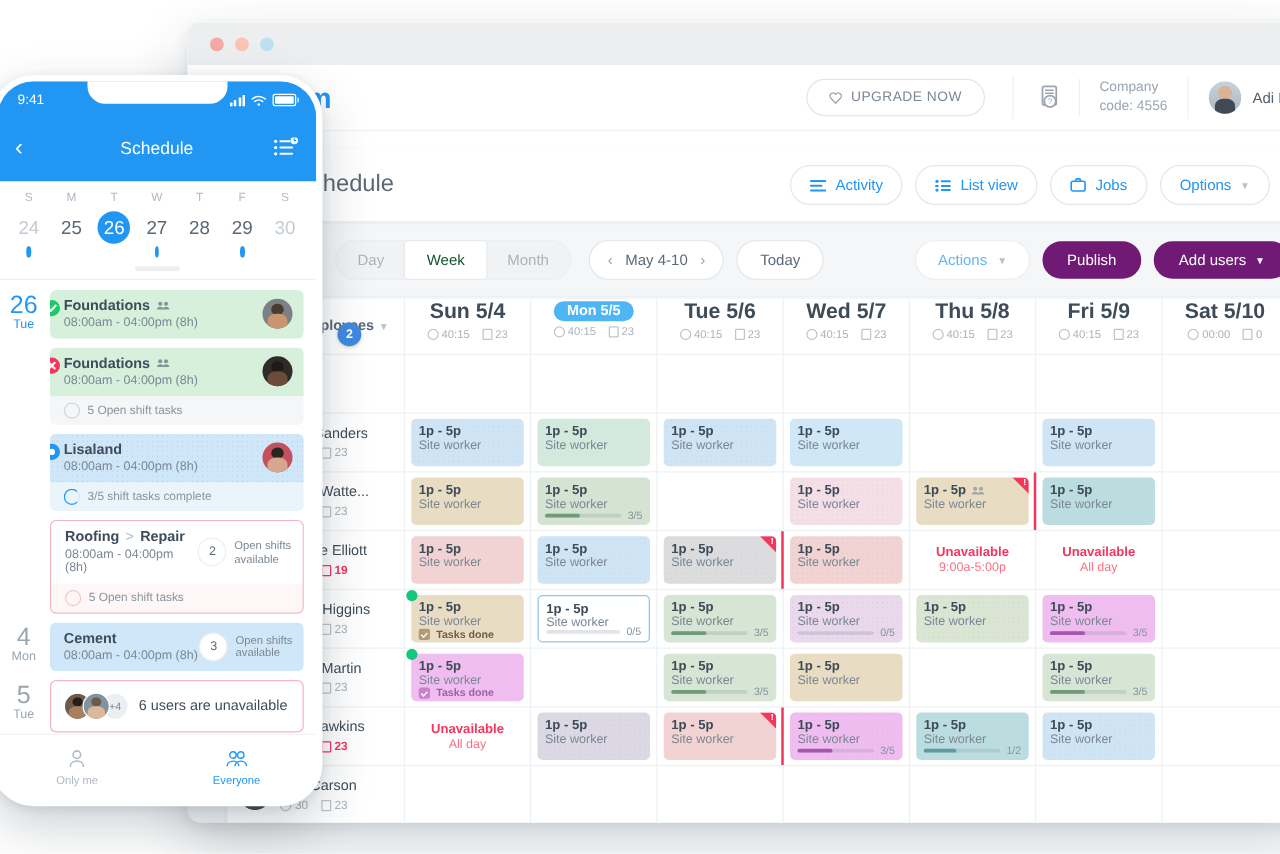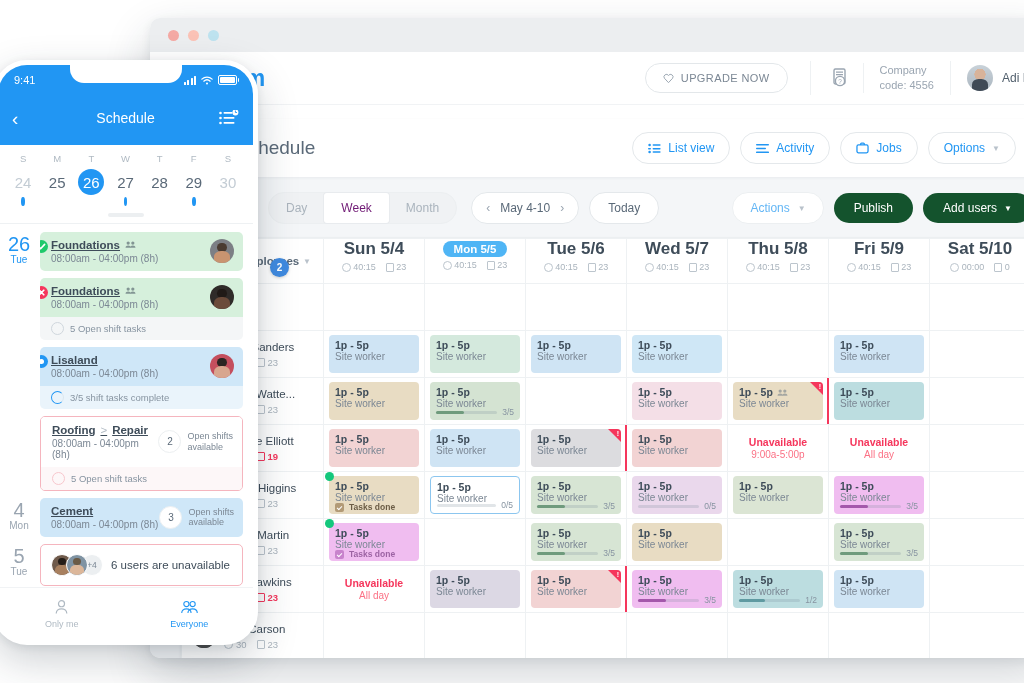--- a/index.html
+++ b/index.html
@@ -59,29 +59,29 @@
     border:1px solid #e4e8eb;font-size:12px;color:#2196f3;background:#fff;white-space:nowrap;
   }
   .caretgrey{color:#b9c2cb;font-size:8px;}
 
   
   #toolbar{margin:14px 18px 0 30px;display:flex;align-items:center;gap:10px;height:34px;}
   .circbtn{width:30px;height:30px;border-radius:50%;border:1px solid #e4e8eb;background:#fff;
     display:flex;align-items:center;justify-content:center;}
   #segwrap{display:flex;background:#f0f2f4;border-radius:16px;height:30px;align-items:center;padding:0;margin-left:4px;border:1px solid #eceff1;}
   .seg{font-size:12px;color:#aab4bd;padding:0 17px;height:30px;display:flex;align-items:center;}
-  .seg.active{background:#fff;color:#701a75;border-radius:3px;height:30px;box-shadow:0 0 0 1px #e8ebee;}
+  .seg.active{background:#fff;color:#14532d;border-radius:3px;height:30px;box-shadow:0 0 0 1px #e8ebee;}
   #datenav{display:flex;align-items:center;gap:10px;height:30px;padding:0 14px;border:1px solid #e4e8eb;border-radius:16px;background:#fff;margin-left:4px;}
   #datenav .arw{color:#9aa5b1;font-size:12px;}
   #datelbl{font-size:12px;color:#5a6978;}
   #todaybtn{height:30px;padding:0 18px;border:1px solid #e4e8eb;border-radius:16px;background:#fff;
     display:flex;align-items:center;font-size:12px;color:#5a6978;}
   #actionsbtn{margin-left:auto;height:30px;padding:0 17px;border:1px solid #eceff1;border-radius:16px;background:#fff;
     display:flex;align-items:center;gap:8px;font-size:12px;color:#63b6f5;}
-  .bluebtn{height:30px;padding:0 20px;border-radius:16px;background:#14532d;color:#fff;font-size:12px;
+  .bluebtn{height:30px;padding:0 20px;border-radius:16px;background:#701a75;color:#fff;font-size:12px;
     display:flex;align-items:center;gap:7px;border:none;}
 
   
   #gridcard{margin:12px 18px 0 30px;background:#fff;border-radius:6px;border:1px solid #eceff1;overflow:hidden;
     box-shadow:0 1px 3px rgba(31,45,61,.05);}
   table.sched{border-collapse:collapse;width:100%;table-layout:fixed;}
   table.sched td,table.sched th{border:1px solid #eef1f3;padding:0;vertical-align:top;}
   col.namecol{width:142px;}
   th.dayhead{height:44px;text-align:center;vertical-align:middle;font-weight:400;background:#fff;}
   .dayname{font-size:17px;color:#3e4c59;font-weight:700;}
@@ -180,21 +180,21 @@
   .agrow{display:flex;gap:6px;margin-bottom:7px;}
   .agdate{width:30px;flex:none;text-align:center;padding-top:2px;}
   .agdate .dn{font-size:20px;color:#2196f3;line-height:1;}
   .agdate .dw{font-size:10px;color:#2196f3;text-align:center;}
   .agdate.grey .dn{color:#9aa5b1;}
   .agdate.grey .dw{color:#9aa5b1;}
   .agcards{flex:1;display:flex;flex-direction:column;gap:7px;}
   .evt{border-radius:5px;overflow:hidden;position:relative;}
   .evt .main{padding:7px 9px 7px 11px;position:relative;display:flex;align-items:center;}
   .evt .txt{flex:1;}
-  .evt .ti{font-size:11.5px;font-weight:700;color:#3e4c59;display:flex;align-items:center;gap:5px;text-decoration:underline;}
+  .evt .ti{font-size:11.5px;font-weight:700;color:#3e4c59;display:flex;align-items:center;gap:5px;}
   .evt .sub{font-size:10px;color:#7b8794;margin-top:2px;}
   .evt .foot{padding:5px 9px 5px 11px;display:flex;align-items:center;gap:6px;font-size:9.5px;color:#8794a1;}
   .evt .stat{position:absolute;left:-5px;top:8px;width:13px;height:13px;border-radius:50%;display:flex;align-items:center;justify-content:center;color:#fff;font-size:8px;font-weight:700;z-index:2;}
   .evt .pic{width:24px;height:24px;border-radius:50%;flex:none;overflow:hidden;position:relative;background:#c4ccd3;}
   .evt .pic i{position:absolute;left:16%;top:52%;width:68%;height:56%;border-radius:42% 42% 0 0;display:block;}
   .evt .pic b{position:absolute;left:31%;top:16%;width:38%;height:38%;border-radius:50%;display:block;}
   .ring{width:11px;height:11px;border-radius:50%;border:1.4px solid #cfd6dc;flex:none;}
   .ring.blue{border-color:#2196f3;border-right-color:#dbe7f0;}
   .ring.pink{border-color:#f7c6cc;}
   .ring.filled{border:none;background:#4fc3c9;position:relative;}
@@ -283,36 +283,36 @@
             </g>
             <circle cx="19" cy="19.5" r="5" fill="#fff" stroke="#64b5f6" stroke-width="1.6"></circle>
             <path d="M16.8 19.6 l1.6 1.6 l3 -3.3" fill="none" stroke="#64b5f6" stroke-width="1.6" stroke-linecap="round" stroke-linejoin="round"></path>
           </svg>
         </div>
         <div id="pagetitle">Schedule</div>
 
         <div id="headbtns">
           <div class="pillbtn">
             <svg width="13" height="11" viewBox="0 0 13 11">
+              <rect x="0" y="1" width="13" height="1.5" rx=".7" fill="#2196f3"></rect>
+              <rect x="0" y="4.8" width="10" height="1.5" rx=".7" fill="#2196f3"></rect>
+              <rect x="0" y="8.6" width="13" height="1.5" rx=".7" fill="#2196f3"></rect>
+            </svg>
+            <span>Activity</span>
+          </div>
+          <div class="pillbtn">
+            <svg width="13" height="11" viewBox="0 0 13 11">
               <circle cx="1.6" cy="2" r="1.3" fill="#2196f3"></circle>
                 <rect x="4.6" y="1.2" width="8" height="1.5" rx=".7" fill="#2196f3"></rect>
               <rect x="0" y="5" width="3" height="1.5" rx=".7" fill="#2196f3"></rect>
                 <rect x="4.6" y="5" width="8" height="1.5" rx=".7" fill="#2196f3"></rect>
               <circle cx="1.6" cy="9" r="1.3" fill="#2196f3"></circle>
                 <rect x="4.6" y="8.2" width="8" height="1.5" rx=".7" fill="#2196f3"></rect>
             </svg>
             <span>List view</span>
-          </div>
-          <div class="pillbtn">
-            <svg width="13" height="11" viewBox="0 0 13 11">
-              <rect x="0" y="1" width="13" height="1.5" rx=".7" fill="#2196f3"></rect>
-              <rect x="0" y="4.8" width="10" height="1.5" rx=".7" fill="#2196f3"></rect>
-              <rect x="0" y="8.6" width="13" height="1.5" rx=".7" fill="#2196f3"></rect>
-            </svg>
-            <span>Activity</span>
           </div>
           <div class="pillbtn">
             <svg width="13" height="12" viewBox="0 0 14 13">
               <rect x="1" y="3.2" width="12" height="8.5" rx="1.6" fill="none" stroke="#2196f3" stroke-width="1.4"></rect>
               <path d="M5 3.2 V2.2 a1 1 0 0 1 1-1 h2 a1 1 0 0 1 1 1 v1" fill="none" stroke="#2196f3" stroke-width="1.4"></path>
             </svg>
             <span>Jobs</span>
           </div>
           <div class="pillbtn">
             <span>Options</span>

